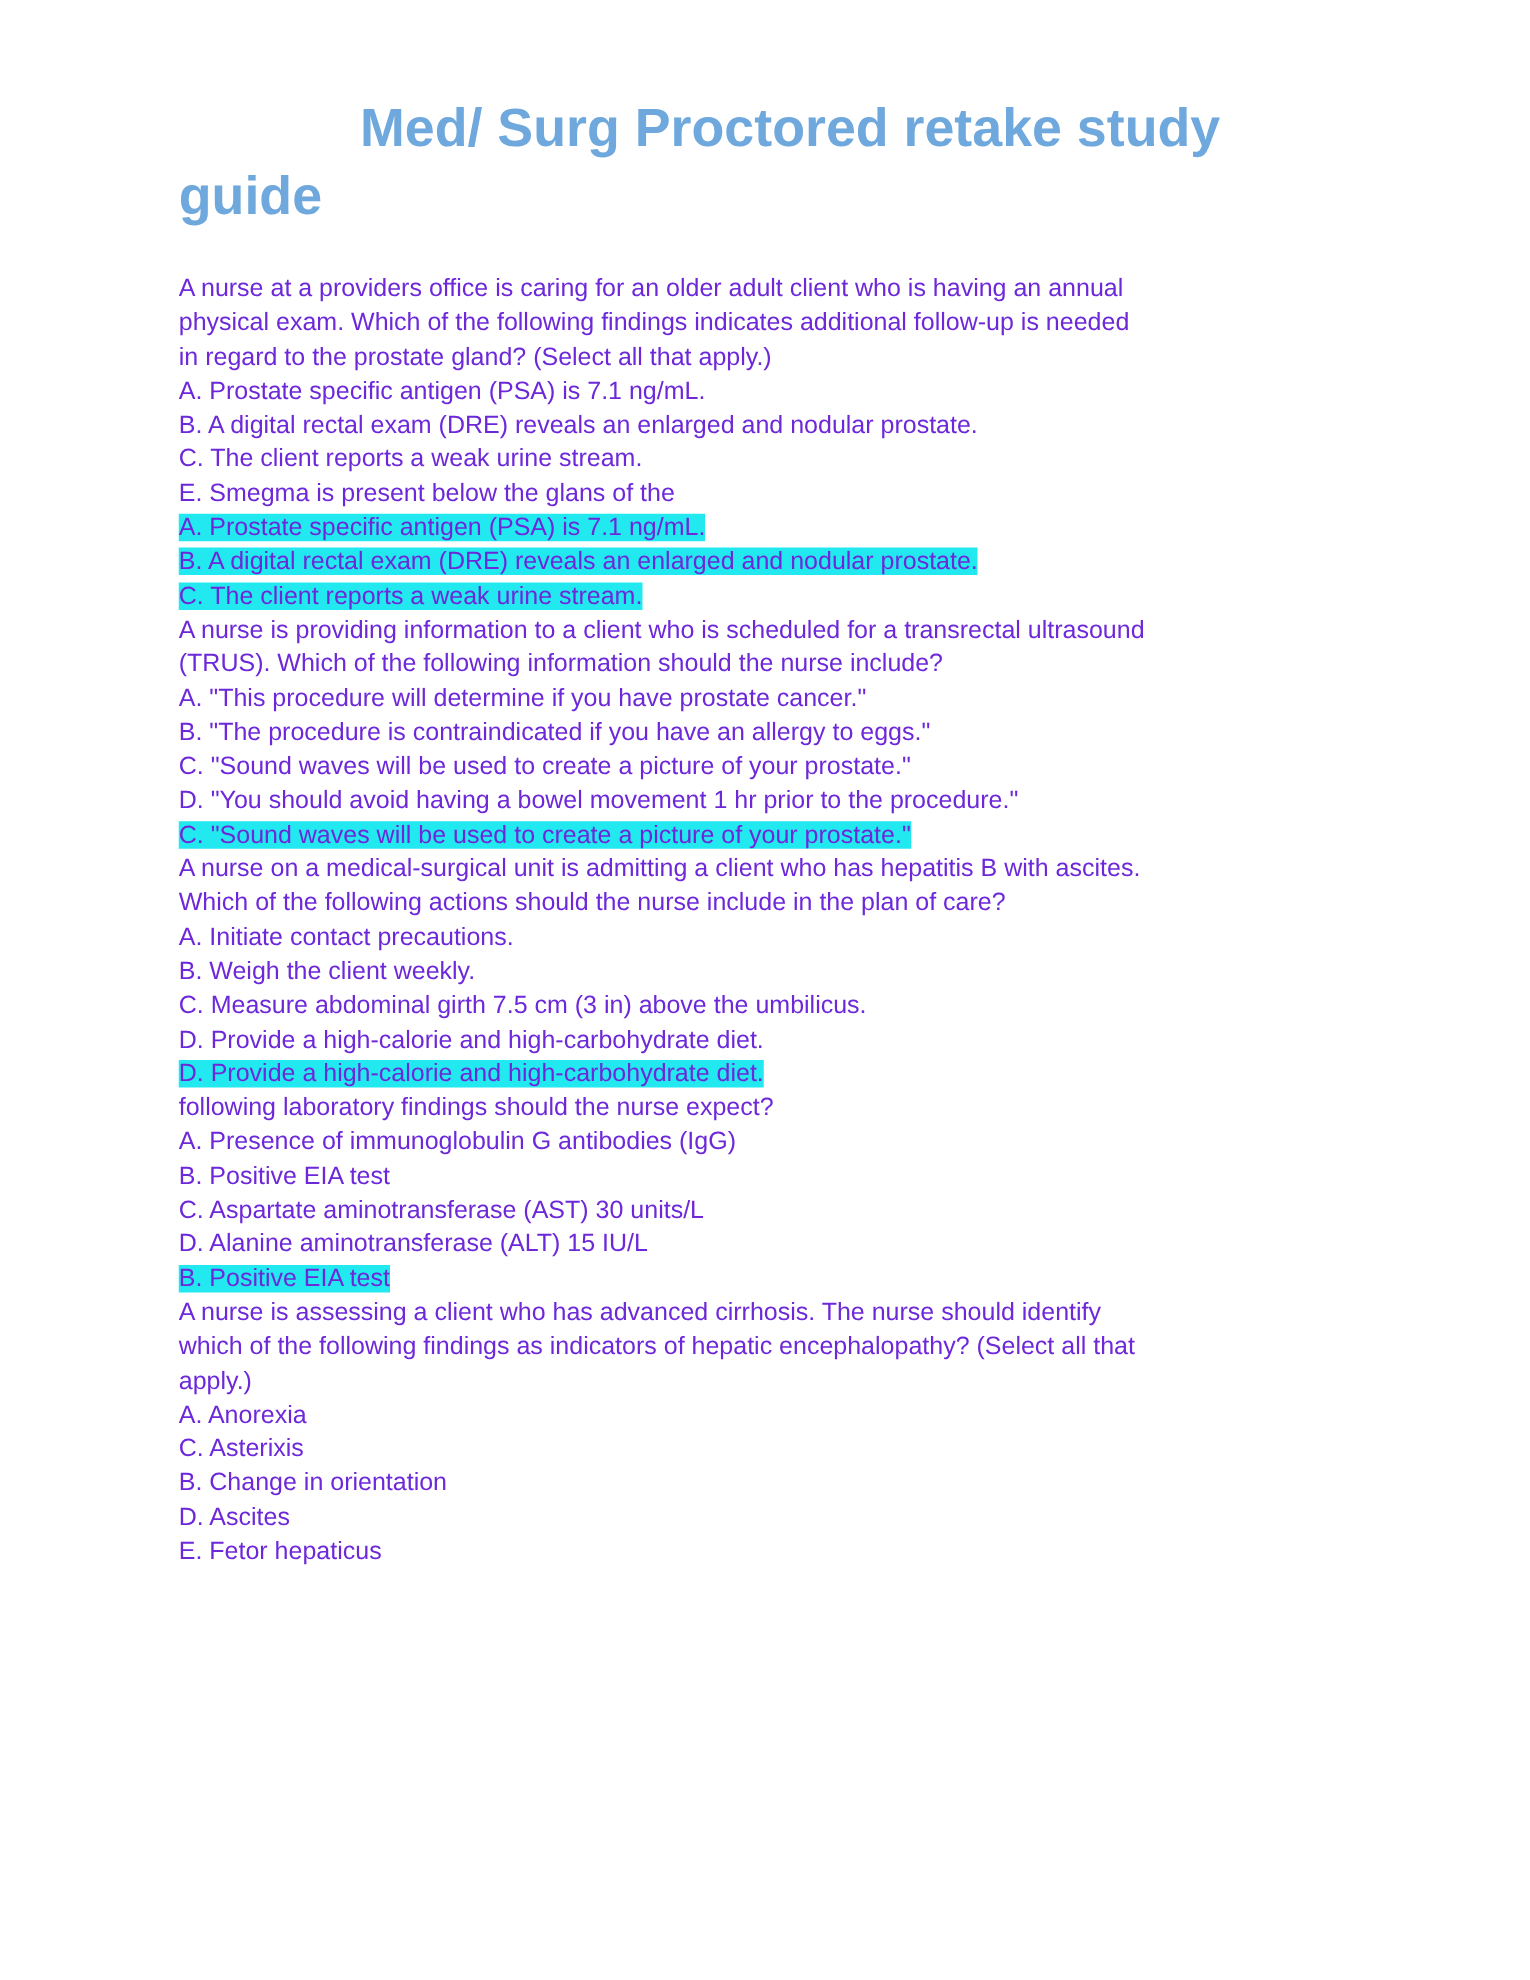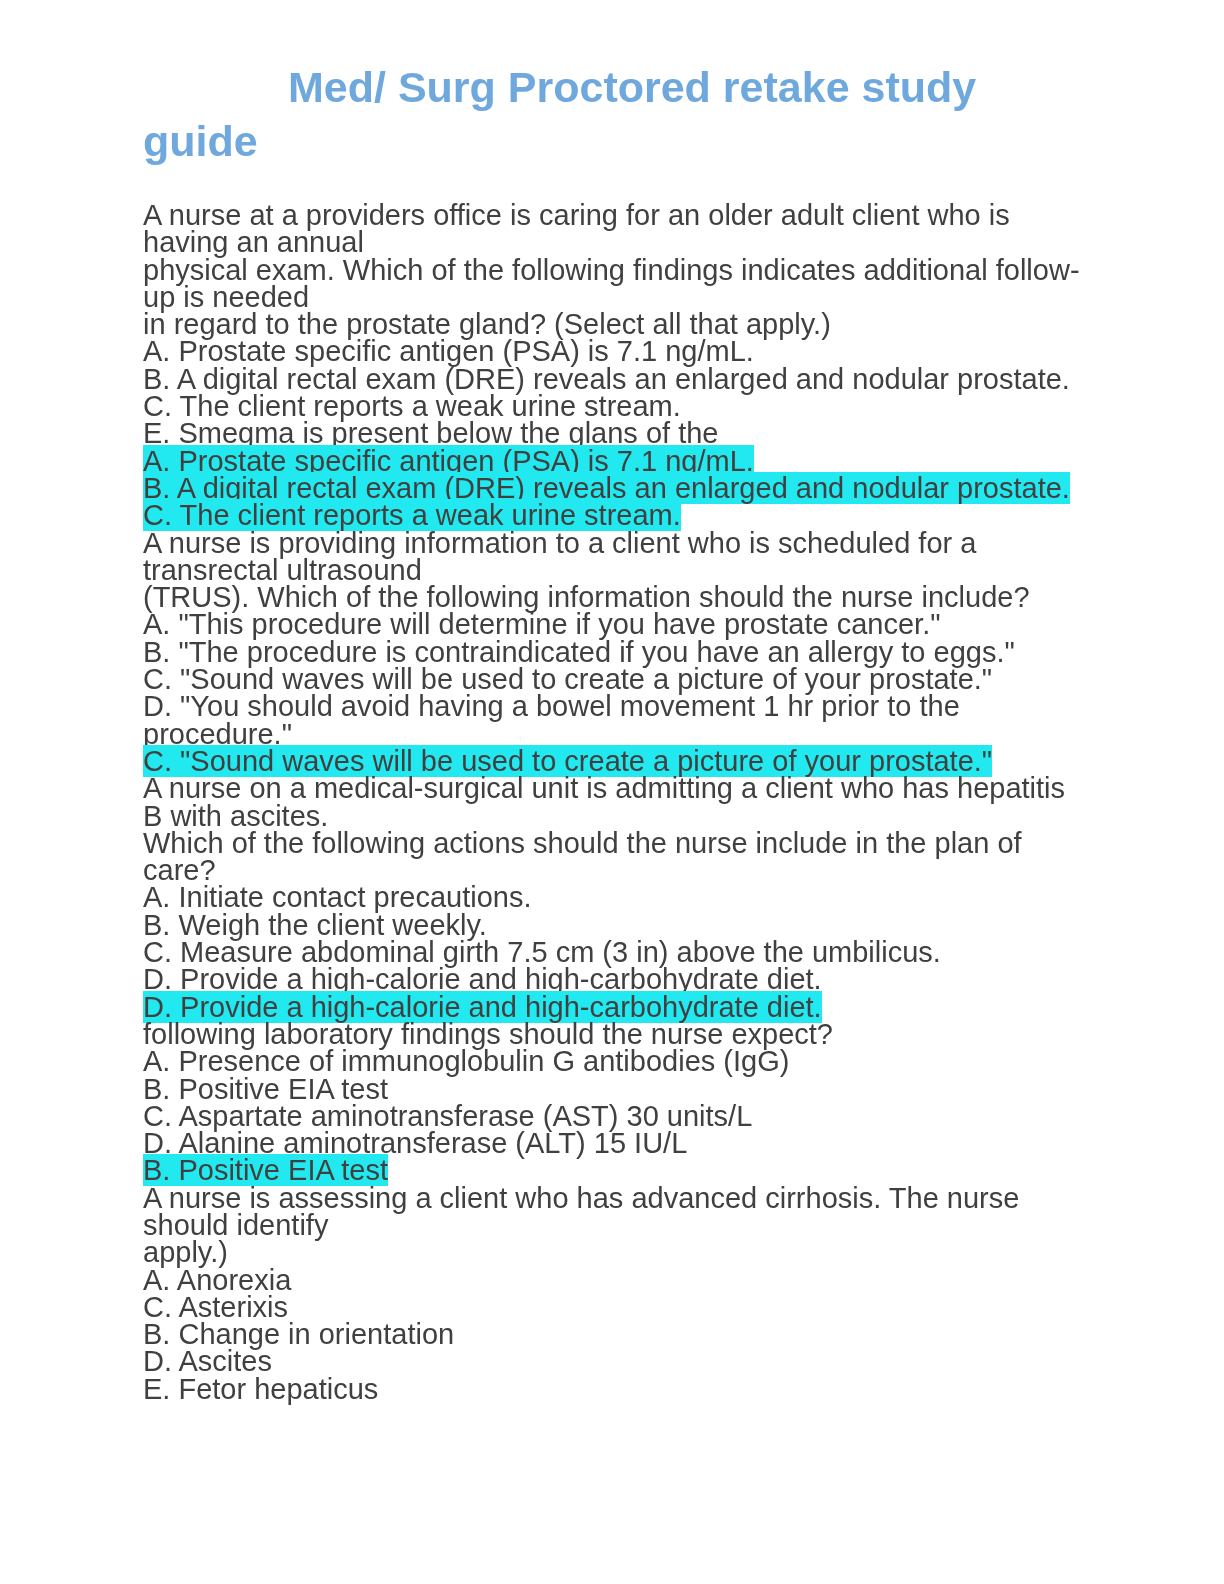--- a/index.html
+++ b/index.html
@@ -11,35 +11,35 @@
     width: 1224px;
     height: 1584px;
     font-family: "Liberation Sans", sans-serif;
     color: #000000;
     overflow: hidden;
   }
   .page {
     width: 1224px;
     height: 1584px;
     box-sizing: border-box;
-    padding: 60px 140px 0 143px;
+    padding: 76px 140px 0 143px;
     position: relative;
   }
   .doc-title {
     font-size: 43px;
     line-height: 54px;
     font-weight: bold;
     color: #6fa8dc;
     margin: 0 0 34px 0;
     text-indent: 145px;
   }
   .body-text {
-    font-size: 29px;
+    font-size: 20px;
     line-height: 27.3px;
-    color: #404040;
+    color: #6d28d9;
     margin-top: 19px;
   }
   .line {
     white-space: pre-wrap;
   }
   .hl-inline {
     background-color: #22e9ef;
     box-decoration-break: clone;
     -webkit-box-decoration-break: clone;
   }
@@ -74,20 +74,21 @@
       <div class="line">C. Measure abdominal girth 7.5 cm (3 in) above the umbilicus.</div>
       <div class="line">D. Provide a high-calorie and high-carbohydrate diet.</div>
       <div class="line"><span class="hl-inline">D. Provide a high-calorie and high-carbohydrate diet.</span></div>
       <div class="line">following laboratory findings should the nurse expect?</div>
       <div class="line">A. Presence of immunoglobulin G antibodies (IgG)</div>
       <div class="line">B. Positive EIA test</div>
       <div class="line">C. Aspartate aminotransferase (AST) 30 units/L</div>
       <div class="line">D. Alanine aminotransferase (ALT) 15 IU/L</div>
       <div class="line"><span class="hl-inline">B. Positive EIA test</span></div>
       <div class="line">A nurse is assessing a client who has advanced cirrhosis. The nurse should identify</div>
+      <div class="line">which of the following findings as indicators of hepatic encephalopathy? (Select all that</div>
       <div class="line">apply.)</div>
       <div class="line">A. Anorexia</div>
       <div class="line">C. Asterixis</div>
       <div class="line">B. Change in orientation</div>
       <div class="line">D. Ascites</div>
       <div class="line">E. Fetor hepaticus</div>
     </div>
 </div>
 
 </body></html>

